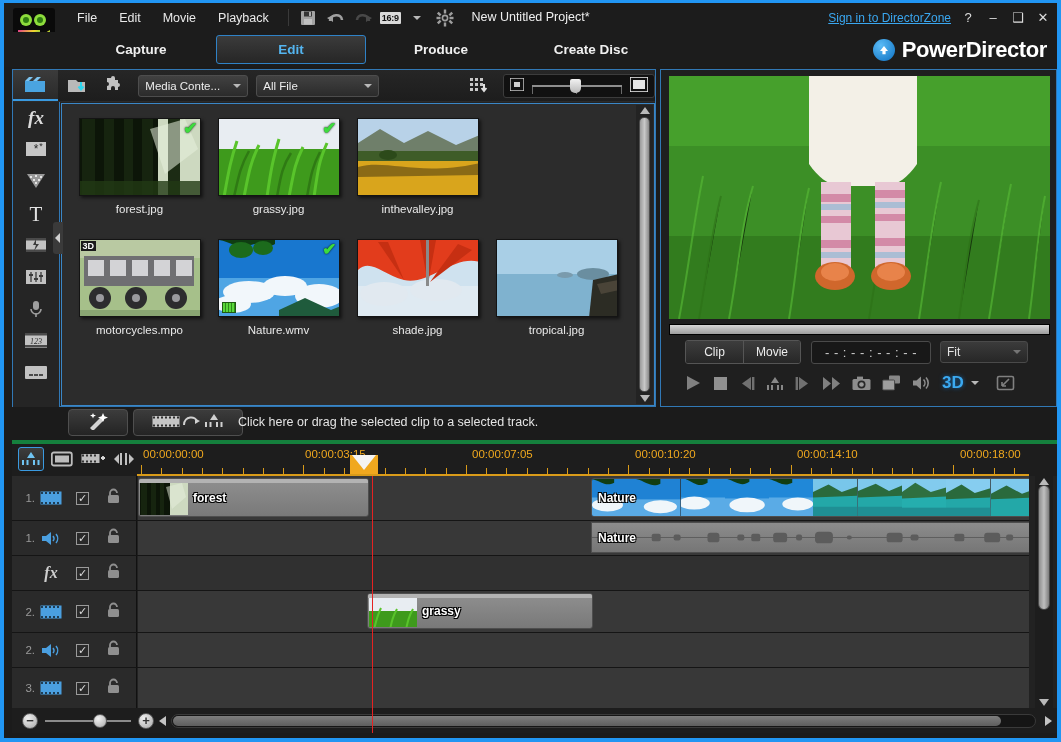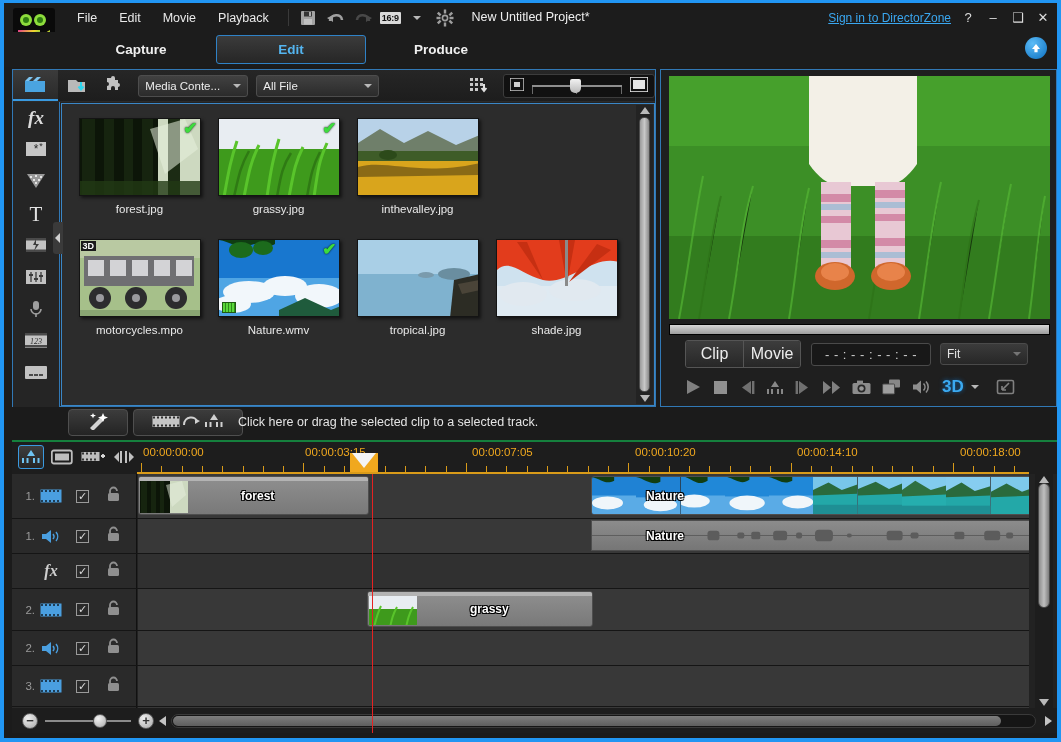--- a/index.html
+++ b/index.html
@@ -181,21 +181,21 @@
   }
   .pv-bar {
     position:absolute; left:8px; top:254px; width:381px; height:11px;
     background:#151515; border:1px solid #000;
   }
   .pv-bar-fill { height:100%; width:100%; background:linear-gradient(#d6d6d6,#9d9d9d); }
   .pv-ctrls { position:absolute; left:0; top:270px; width:100%; }
   .pv-row1 { display:flex; align-items:center; gap:0; padding-left:24px; }
   .clipmovie { display:flex; border:1px solid #555; border-radius:3px; overflow:hidden;}
   .cmbtn {
-    width:57px; text-align:center; font-size:16px; padding:4px 0;
+    width:57px; text-align:center; font-size:12px; padding:4px 0;
     background:linear-gradient(#3d3d3d,#272727); color:#ededed;
   }
   .cmbtn + .cmbtn { border-left:1px solid #555; }
   .tcode {
     margin-left:10px; width:120px; text-align:center; font-size:13px;
     background:#181818; border:1px solid #4a4a4a; border-radius:3px;
     padding:3px 0; color:#cfcfcf; letter-spacing:0.5px;
     font-family:"Liberation Sans", sans-serif;
   }
   .fitsel {
@@ -218,21 +218,21 @@
   .insertbtn {
     position:absolute; left:121px; top:0; width:110px; height:27px;
     background:linear-gradient(#3c3c3c,#242424); border:1px solid #4f4f4f;
     border-radius:4px; display:flex; align-items:center; justify-content:center; gap:3px;
   }
   .hint { position:absolute; left:226px; top:6px; font-size:12.5px; color:#e4e4e4; }
 
   
   .tl {
     position:absolute; left:8px; top:437px; width:1045px; height:293px;
-    background:#222; border-top:2px solid #15803d;
+    background:#222; border-top:4px solid #15803d;
   }
   .tlhead { position:absolute; left:0; top:0; width:100%; height:32px; background:#1d1d1d; }
   .tl-tools { position:absolute; left:6px; top:3px; display:flex; gap:5px; align-items:center;}
   .tlbtn { width:26px;height:24px; display:flex;align-items:center;justify-content:center; }
   .tlbtn.on { background:linear-gradient(#3d3d3d,#252525); border:1px solid #3a9ae0; border-radius:3px;}
   .ruler {
     position:absolute; left:125px; top:0; right:28px; height:32px;
     border-bottom:2px solid #d99b19; overflow:hidden;
   }
   .rlabel { position:absolute; top:4px; font-size:11.5px; color:#f0a81e; }
@@ -270,21 +270,20 @@
     position:absolute; top:2px; bottom:3px;
     background:linear-gradient(#8f8f8f,#797979);
     border:1px solid #4e4e4e; border-radius:3px; overflow:hidden;
   }
   .clip .ch { position:absolute; left:0; top:0; width:100%; height:4px; background:#b3b3b3; }
   .clipthumb { position:absolute; left:1px; top:4px; bottom:1px; width:48px; overflow:hidden; }
   .cliplabel {
     position:absolute; left:54px; top:50%; transform:translateY(-50%);
     font-size:12px; color:#fff; font-weight:bold;
     text-shadow:-1px -1px 0 #000,1px -1px 0 #000,-1px 1px 0 #000,1px 1px 0 #000;
-    margin-left:48px;
   }
   .audclip {
     position:absolute; top:1px; bottom:2px;
     background:linear-gradient(#8c8c8c,#767676); border:1px solid #4e4e4e;
   }
   .vscroll {
     position:absolute; right:4px; top:32px; bottom:25px; width:18px;
     background:#1d1d1d; display:flex; flex-direction:column; align-items:center;
     justify-content:space-between; padding:2px 0;
   }
@@ -390,27 +389,29 @@
       <span class="winbtn">❑</span>
       <span class="winbtn">✕</span>
     </div>
   </div>
 
   <div class="tabsrow">
     <div class="maintabs">
       <div class="mtab">Capture</div>
       <div class="mtab active">Edit</div>
       <div class="mtab">Produce</div>
+      <div class="mtab">Create Disc</div>
     </div>
     <div class="brand">
       <span class="brand-circle">
         <svg width="12" height="12" viewBox="0 0 12 12">
             <path d="M6 2 l4 5 h-2.4 v3.2 h-3.2 V7 H2 z" fill="#fff"></path>
           </svg>
       </span>
+      <span class="brand-text">PowerDirector</span>
     </div>
   </div>
 
   <div class="libpanel">
 
     <div class="libtoolbar">
       <div class="tool-tabbtn">
         <svg width="22" height="18" viewBox="0 0 22 18">
             <path d="M1 5 h20 v11 h-20 z" fill="#4aa4e0"></path>
             <path d="M1 5 l4 -4 h4 l-4 4 z" fill="#7cc3f0"></path>
@@ -684,49 +685,49 @@
               </svg>
               <span class="check">✔</span>
               <span class="badgevid"></span>
             </div>
             <div class="tlabel">Nature.wmv</div>
           </div>
 
           <div class="tcell">
             <div class="thumb">
               <svg width="122" height="78" viewBox="0 0 122 78" preserveAspectRatio="none">
-                <rect width="122" height="78" fill="#bfdcee"></rect>
-                <rect y="0" width="122" height="34" fill="#a9cfe6"></rect>
-                <rect y="34" width="122" height="44" fill="#7fb2cf"></rect>
-                <ellipse cx="96" cy="34" rx="16" ry="6" fill="#6a8ea0"></ellipse>
-                <ellipse cx="68" cy="35" rx="8" ry="3" fill="#7a9bad"></ellipse>
-                <path d="M96 40 L122 34 L122 78 L92 78 z" fill="#2c2c24"></path>
-                <path d="M100 44 L122 40 L122 50 L104 54 z" fill="#4a4438"></path>
-              </svg>
-            </div>
-            <div class="tlabel">tropical.jpg</div>
-          </div>
-
-          <div class="tcell">
-            <div class="thumb">
-              <svg width="122" height="78" viewBox="0 0 122 78" preserveAspectRatio="none">
                 <rect width="122" height="78" fill="#cfe2ef"></rect>
                 <rect y="46" width="122" height="32" fill="#dfeaf2"></rect>
                 <g fill="#e1e9f0">
                     <ellipse cx="26" cy="54" rx="24" ry="12"></ellipse>
                     <ellipse cx="78" cy="50" rx="26" ry="11"></ellipse>
                   </g>
                 <path d="M0 0 L122 0 L122 22 C96 14 70 46 46 40 C24 34 12 18 0 30 z" fill="#e23c1c"></path>
                 <path d="M62 0 L70 44 L78 0 z" fill="#c62f12"></path>
                 <path d="M20 2 L46 40 L30 2 z" fill="#c62f12"></path>
                 <path d="M100 4 L72 42 L114 10 z" fill="#c62f12"></path>
                 <rect x="68" y="0" width="3" height="46" fill="#8a8a8a"></rect>
               </svg>
             </div>
             <div class="tlabel">shade.jpg</div>
+          </div>
+
+          <div class="tcell">
+            <div class="thumb">
+              <svg width="122" height="78" viewBox="0 0 122 78" preserveAspectRatio="none">
+                <rect width="122" height="78" fill="#bfdcee"></rect>
+                <rect y="0" width="122" height="34" fill="#a9cfe6"></rect>
+                <rect y="34" width="122" height="44" fill="#7fb2cf"></rect>
+                <ellipse cx="96" cy="34" rx="16" ry="6" fill="#6a8ea0"></ellipse>
+                <ellipse cx="68" cy="35" rx="8" ry="3" fill="#7a9bad"></ellipse>
+                <path d="M96 40 L122 34 L122 78 L92 78 z" fill="#2c2c24"></path>
+                <path d="M100 44 L122 40 L122 50 L104 54 z" fill="#4a4438"></path>
+              </svg>
+            </div>
+            <div class="tlabel">tropical.jpg</div>
           </div>
         </div>
       </div>
 
       <div class="libscroll">
         <span class="sc-arrow sc-up"></span>
         <span class="sc-thumb"></span>
         <span class="sc-arrow sc-dn"></span>
       </div>
     </div>

